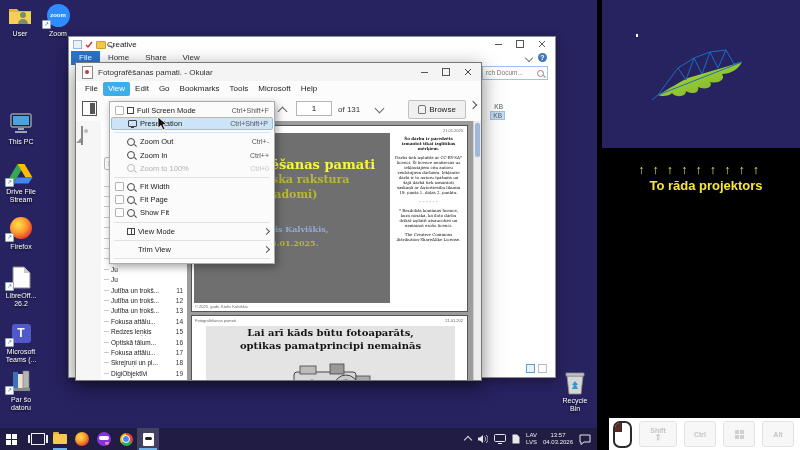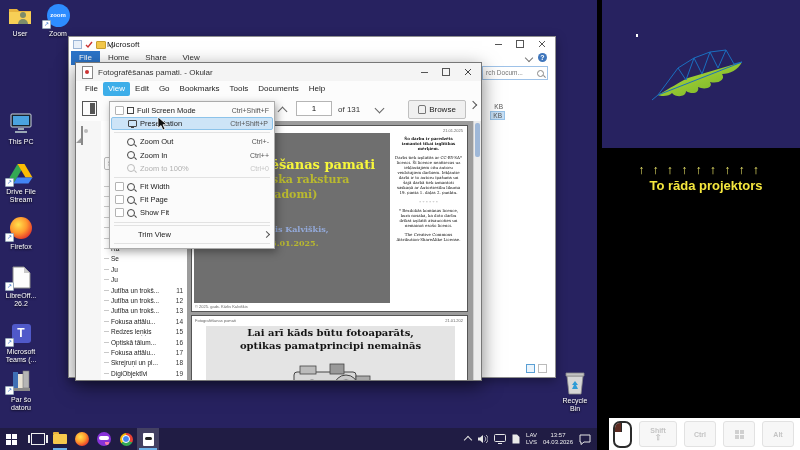--- a/index.html
+++ b/index.html
@@ -279,21 +279,21 @@
 
   <div id="explorer" class="win">
     <div class="qat">
       <span class="qic"></span>
       <svg width="8" height="8">
           <path d="M1 4 L3 6 L7 1" stroke="#c33" stroke-width="1.4" fill="none"></path>
         </svg>
       <span class="qfold"></span>
       <span class="chev" style="transform:rotate(-45deg) scale(.8);"></span>
     </div>
-    <div class="etitle">Microsoft</div>
+    <div class="etitle">Creative</div>
 
     <div class="capbtn" style="right:52px;top:2px;">
         <span class="mingl"></span>
       </div>
     <div class="capbtn" style="right:30px;top:2px;">
         <span class="maxgl"></span>
       </div>
     <div class="capbtn" style="right:8px;top:2px;">
       <svg width="8" height="8">
           <path d="M1 1 L7 7 M7 1 L1 7" stroke="#555" stroke-width="1"></path>
@@ -346,21 +346,21 @@
         </svg>
     </div>
 
     <div class="omenubar">
       <span class="om">File</span>
       <span class="om active">View</span>
       <span class="om">Edit</span>
       <span class="om">Go</span>
       <span class="om">Bookmarks</span>
       <span class="om">Tools</span>
-      <span class="om">Documents</span>
+      <span class="om">Microsoft</span>
       <span class="om">Help</span>
     </div>
 
     <div class="otoolbar">
       <span class="sbtoggle"></span>
       <span class="upchev"></span>
       <input class="pagebox" value="1" style="">
       <span class="oflab">
         <span>of</span> <span>131</span>
       </span>
@@ -562,20 +562,26 @@
         <span class="cb"></span>
         <span class="mag"></span>
         <span class="ml">Fit Page</span>
       </div>
       <div class="mi">
         <span class="cb"></span>
         <span class="mag"></span>
         <span class="ml">Show Fit</span>
       </div>
       <div class="msep"></div>
+      <div class="mi">
+        <span class="cbsp"></span>
+        <span class="grid2"></span>
+        <span class="ml">View Mode</span>
+        <span class="sub"></span>
+      </div>
       <div class="msep"></div>
       <div class="mi">
         <span class="cbsp"></span>
           <span class="icsp"></span>
         <span class="ml">Trim View</span>
         <span class="sub"></span>
       </div>
       <div class="msep"></div>
     </div>
   </div>

